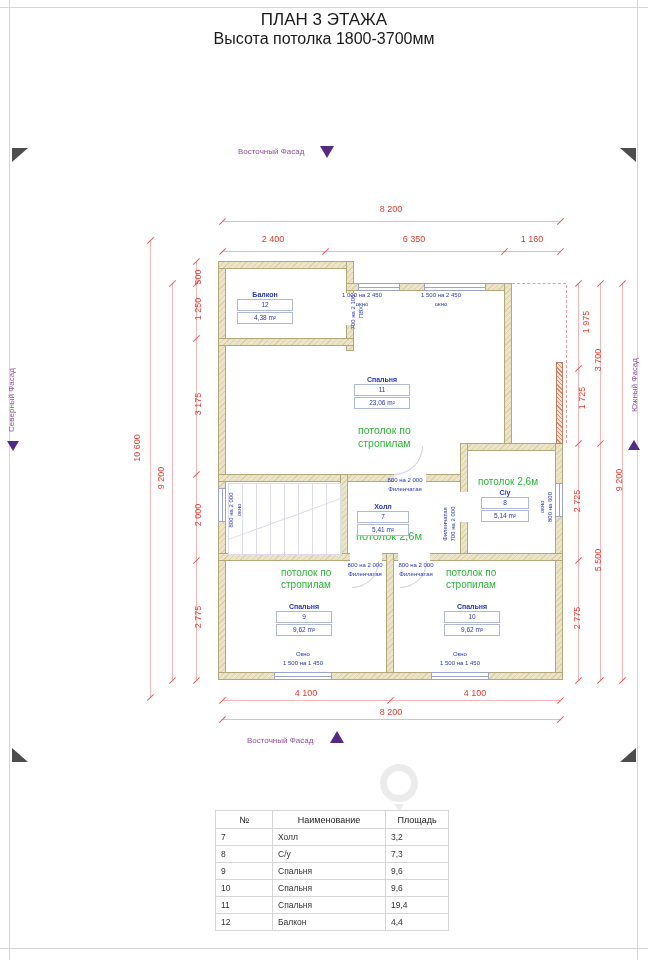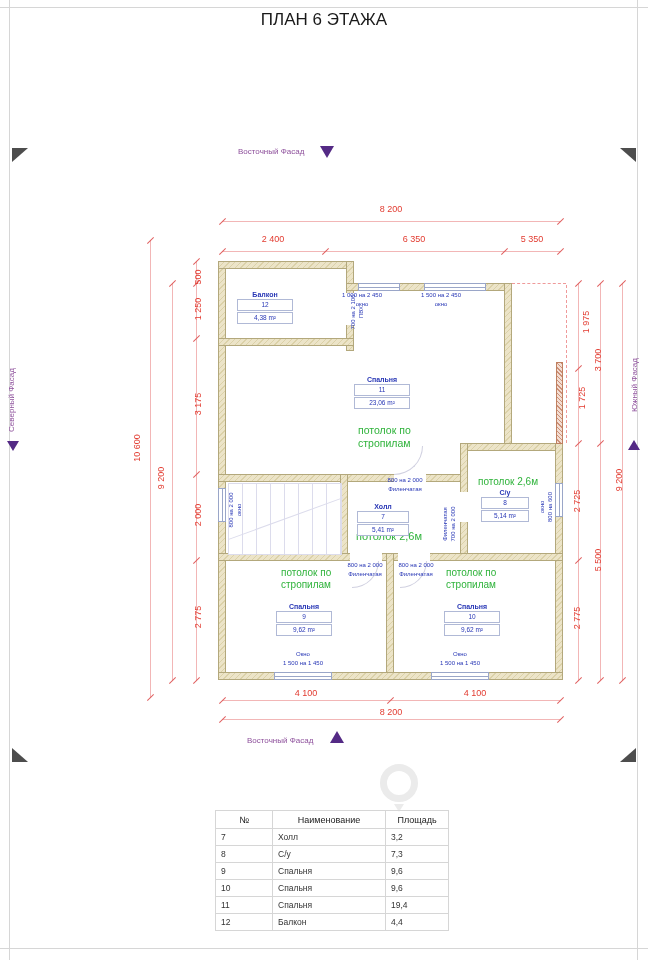--- a/index.html
+++ b/index.html
@@ -61,21 +61,22 @@
   <div class="frameline" style="left:9px;top:0;width:1px;height:960px;"></div>
   <div class="frameline" style="left:637px;top:0;width:1px;height:960px;"></div>
   <div class="frameline" style="left:0;top:7px;width:648px;height:1px;"></div>
   <div class="frameline" style="left:0;top:948px;width:648px;height:1px;"></div>
   <div class="cm" style="left:12px;top:148px;width:16px;height:14px;clip-path:polygon(0 0,100% 0,0 100%);"></div>
   <div class="cm" style="left:620px;top:148px;width:16px;height:14px;clip-path:polygon(0 0,100% 0,100% 100%);"></div>
   <div class="cm" style="left:12px;top:748px;width:16px;height:14px;clip-path:polygon(0 0,0 100%,100% 100%);"></div>
   <div class="cm" style="left:620px;top:748px;width:16px;height:14px;clip-path:polygon(100% 0,0 100%,100% 100%);"></div>
 
   <div id="title">
-    <div class="t1">ПЛАН 6 ЭТАЖА</div>
+    <div class="t1">ПЛАН 3 ЭТАЖА</div>
+    <div class="t2">Высота потолка 1800-3700мм</div>
   </div>
 
   <div id="wmpin" class="wm"></div>
   <div id="wmdot" class="wm"></div>
 
   <div class="fac" style="left:238px;top:147px;">Восточный Фасад</div>
   <div class="tri" style="left:320px;top:146px;border-left:7px solid transparent;border-right:7px solid transparent;border-top:12px solid #542a85;"></div>
   <div class="fac" style="left:247px;top:736px;">Восточный Фасад</div>
   <div class="tri" style="left:330px;top:731px;border-left:7px solid transparent;border-right:7px solid transparent;border-bottom:12px solid #542a85;"></div>
   <div class="vfac" style="left:-28px;top:395px;">Северный Фасад</div>
@@ -252,21 +253,21 @@
   <div class="tick" style="left:574px;top:680px;"></div>
   <div class="tick" style="left:596px;top:283px;"></div>
   <div class="tick" style="left:596px;top:443px;"></div>
   <div class="tick" style="left:596px;top:680px;"></div>
   <div class="tick" style="left:618px;top:283px;"></div>
   <div class="tick" style="left:618px;top:680px;"></div>
 
   <div class="dim" style="left:351px;top:204px;width:80px;">8 200</div>
   <div class="dim" style="left:243px;top:234px;width:60px;">2 400</div>
   <div class="dim" style="left:384px;top:234px;width:60px;">6 350</div>
-  <div class="dim" style="left:502px;top:234px;width:60px;">5 350</div>
+  <div class="dim" style="left:502px;top:234px;width:60px;">1 160</div>
   <div class="dim" style="left:276px;top:688px;width:60px;">4 100</div>
   <div class="dim" style="left:445px;top:688px;width:60px;">4 100</div>
   <div class="dim" style="left:351px;top:707px;width:80px;">8 200</div>
 
   <div class="vdim" style="left:112px;top:442px;">10 600</div>
   <div class="vdim" style="left:136px;top:472px;">9 200</div>
   <div class="vdim" style="left:173px;top:271px;">500</div>
   <div class="vdim" style="left:173px;top:303px;">1 250</div>
   <div class="vdim" style="left:173px;top:398px;">3 175</div>
   <div class="vdim" style="left:173px;top:509px;">2 000</div>

